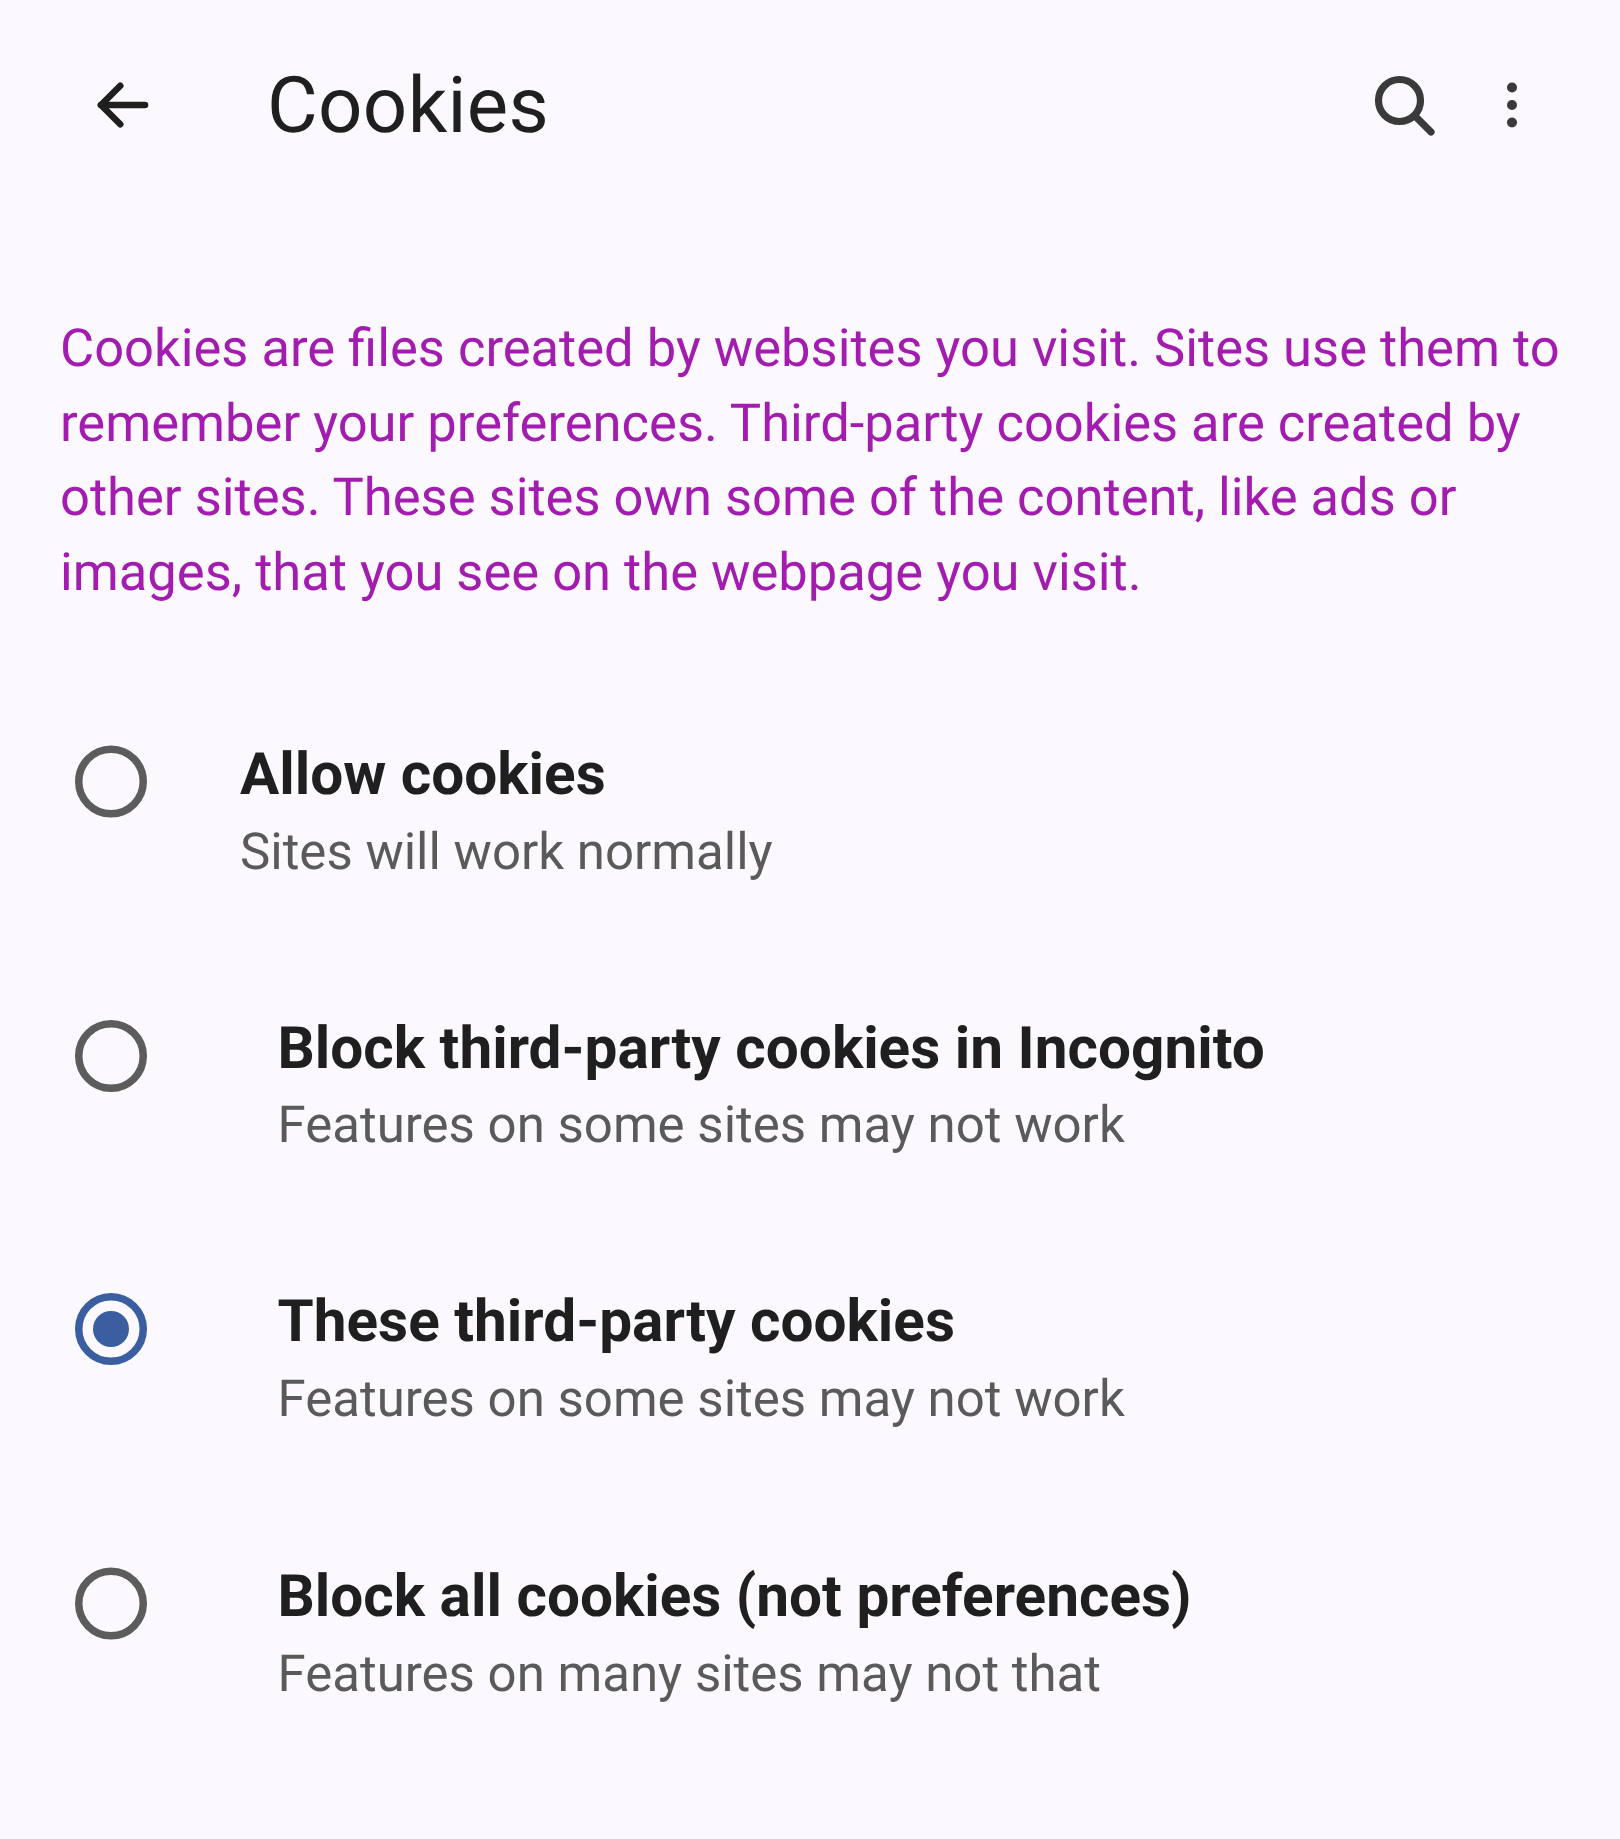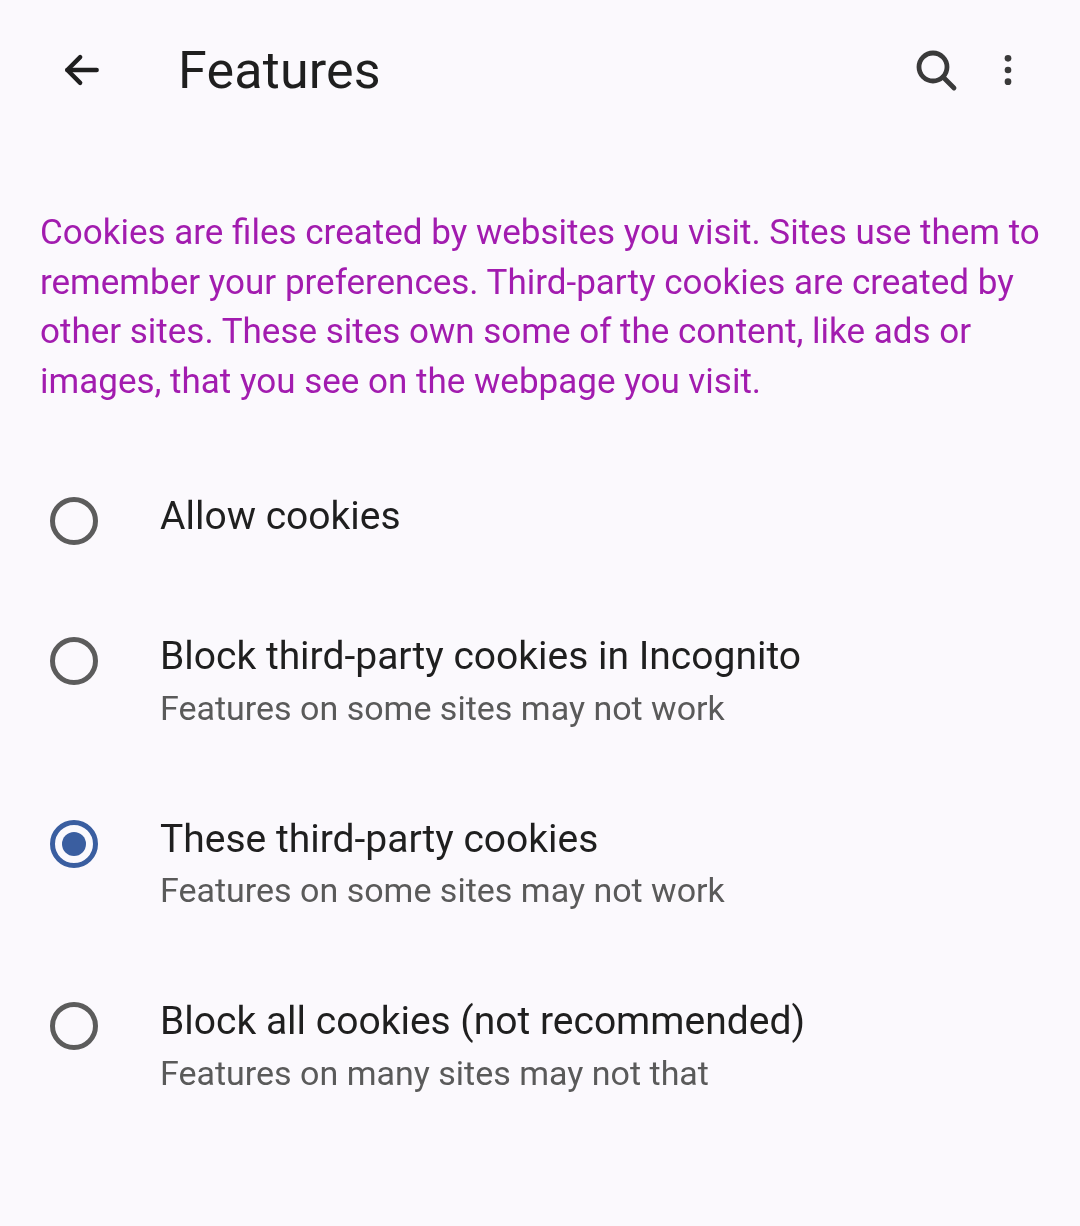--- a/index.html
+++ b/index.html
@@ -34,21 +34,21 @@
     line-height: 1.42;
     color: #a21caf;
   }
   .options {  }
   .option-row {
     display: flex;
     align-items: flex-start;
     padding: 26px 40px 26px 50px;
     cursor: pointer;
   }
-  .option-row + .option-row { margin-top: 36px; }
+  .option-row + .option-row { margin-top: 36px; gap: 25px; }
   .radio {
     flex: 0 0 auto;
     width: 48px; height: 48px;
     margin-top: 4px;
     display: inline-block;
     border-radius: 50%;
     border: 5px solid #5c5c5c;
     position: relative;
   }
   .radio.selected {
@@ -61,20 +61,21 @@
     width: 24px; height: 24px;
     background: #3a5ea0;
     border-radius: 50%;
     transform: translate(-50%, -50%);
   }
   .option-text { margin-left: 62px; }
   .option-title {
     font-size: 39px;
     color: #1f1f1f;
     line-height: 1.2;
+    font-weight: bold;
   }
   .option-sub {
     font-size: 34px;
     color: #5a5a5a;
     margin-top: 8px;
   }
   .add-exception {
     display: flex;
     align-items: center;
     padding: 56px 40px 56px 50px;
@@ -85,21 +86,21 @@
 </head>
 <body>
 
 <div class="header">
   <button class="back-btn" aria-label="Back">
     <svg width="44" height="44" viewBox="0 0 24 24" fill="none" stroke="#1f1f1f" stroke-width="2.4" stroke-linecap="round" stroke-linejoin="round">
         <line x1="20" y1="12" x2="4" y2="12"></line>
         <polyline points="11 5 4 12 11 19"></polyline>
       </svg>
   </button>
-  <h1 class="title">Features</h1>
+  <h1 class="title">Cookies</h1>
   <button class="search-btn" aria-label="Search">
     <svg width="48" height="48" viewBox="0 0 24 24" fill="none" stroke="#3a3a3a" stroke-width="2.4" stroke-linecap="round" stroke-linejoin="round">
         <circle cx="10.5" cy="10.5" r="7"></circle>
         <line x1="21" y1="21" x2="15.5" y2="15.5"></line>
       </svg>
   </button>
   <button class="more-btn" aria-label="More options">
     <svg width="40" height="40" viewBox="0 0 24 24" fill="#3a3a3a">
         <circle cx="12" cy="5" r="2"></circle>
         <circle cx="12" cy="12" r="2"></circle>
@@ -108,40 +109,41 @@
   </button>
 </div>
 
 <p class="description">Cookies are files created by websites you visit. Sites use them to remember your preferences. Third-party cookies are created by other sites. These sites own some of the content, like ads or images, that you see on the webpage you visit.</p>
 
 <div class="options">
   <div class="option-row">
     <span class="radio"></span>
     <div class="option-text">
       <div class="option-title">Allow cookies</div>
+      <div class="option-sub">Sites will work normally</div>
     </div>
   </div>
   <div class="option-row">
     <span class="radio"></span>
     <div class="option-text">
       <div class="option-title">Block third-party cookies in Incognito</div>
       <div class="option-sub">Features on some sites may not work</div>
     </div>
   </div>
   <div class="option-row">
     <span class="radio selected"></span>
     <div class="option-text">
       <div class="option-title">These third-party cookies</div>
       <div class="option-sub">Features on some sites may not work</div>
     </div>
   </div>
   <div class="option-row">
     <span class="radio"></span>
     <div class="option-text">
-      <div class="option-title">Block all cookies (not recommended)</div>
+      <div class="option-title">Block all cookies (not preferences)</div>
       <div class="option-sub">Features on many sites may not that</div>
     </div>
   </div>
 </div>
 
 <div class="add-exception">
   
   
 </div>
 

